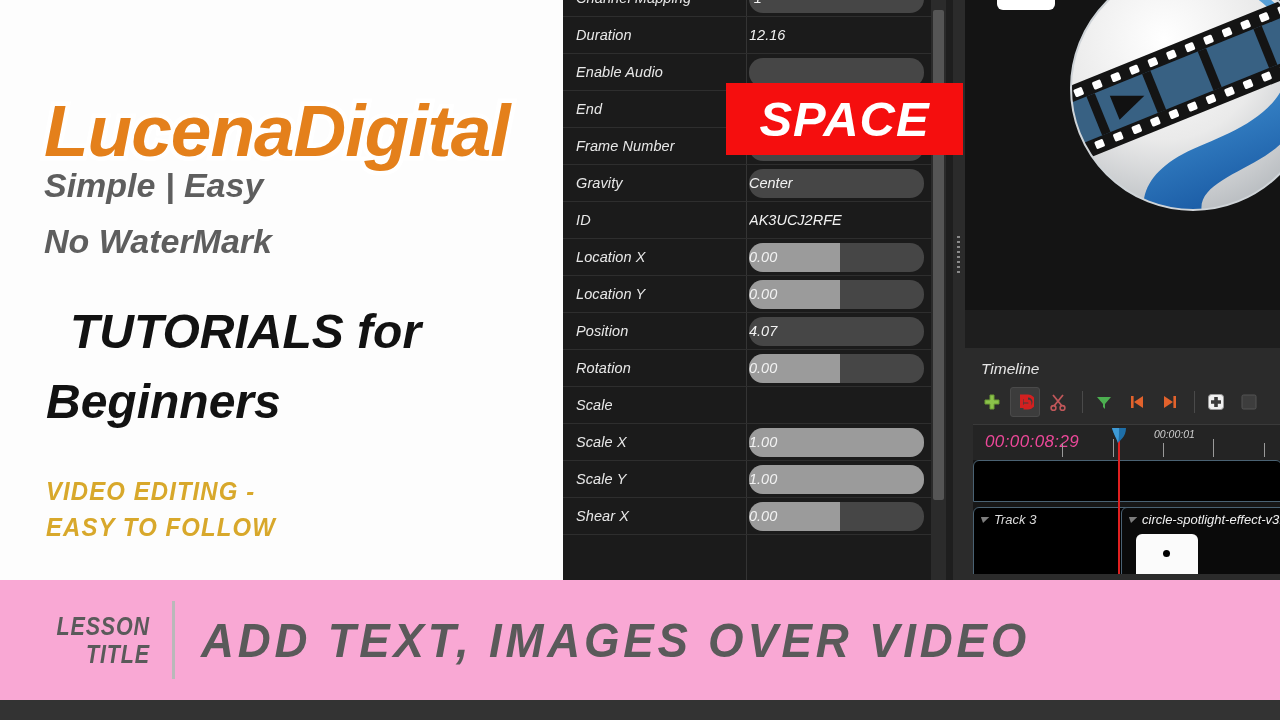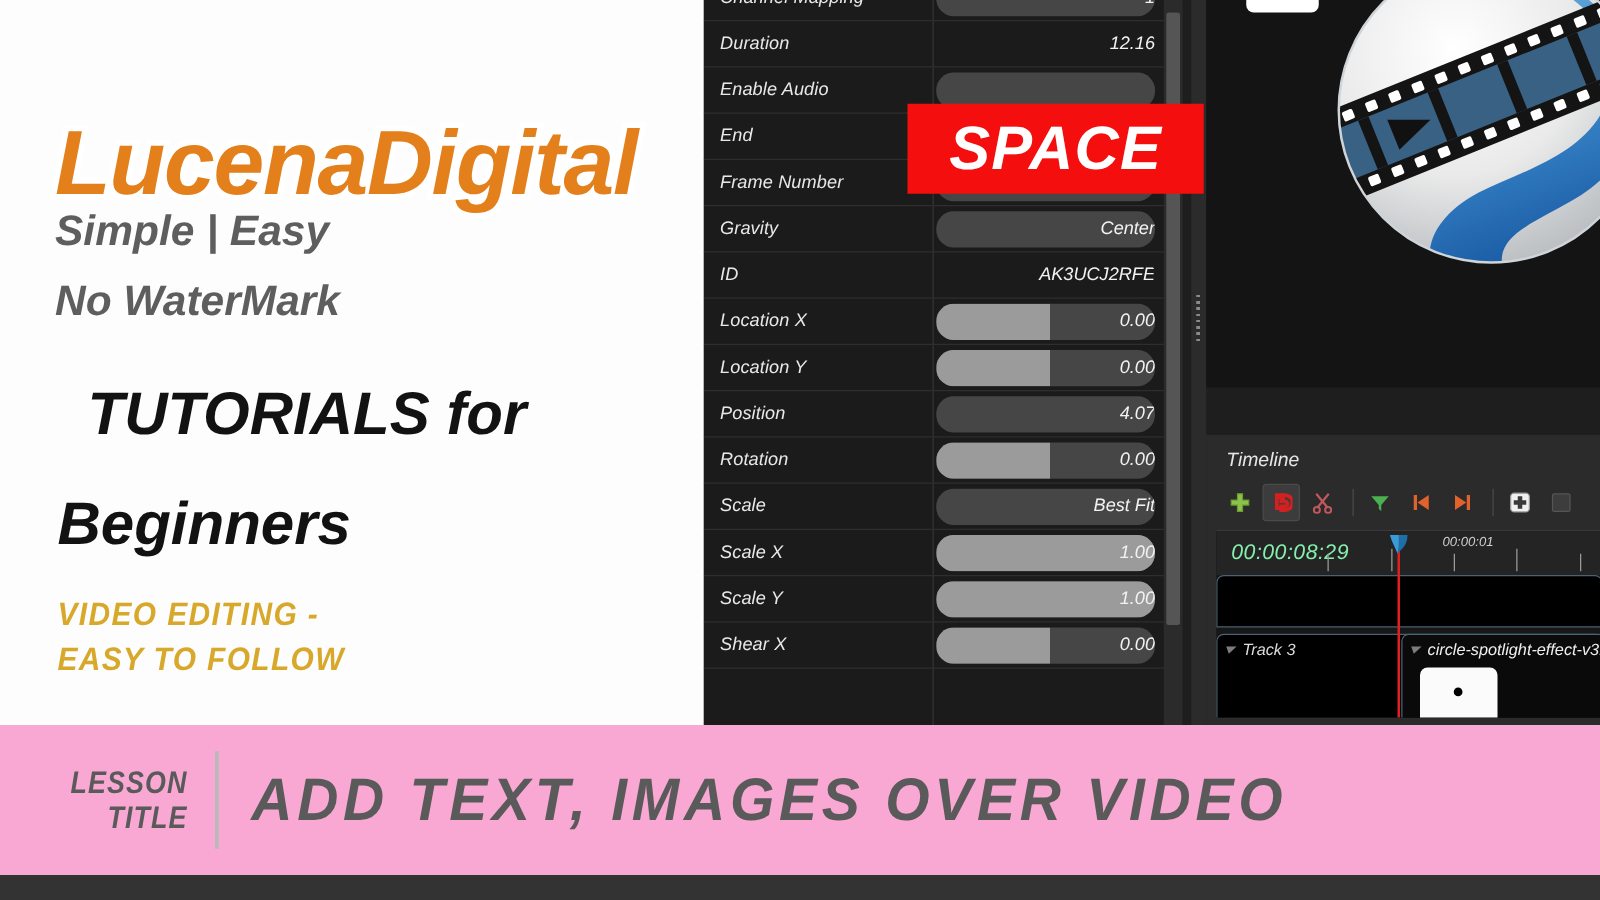--- a/index.html
+++ b/index.html
@@ -15,21 +15,21 @@
   
   .props { position:absolute; left:0; top:-20px; width:370px; height:600px;
            background:#1b1b1b; }
   .prow { position:relative; height:37px; display:flex; align-items:center;
           border-bottom:1px solid #2e2e2e; }
   .pname { width:183px; padding-left:13px; color:#e8e8e8; font-size:14.5px;
            letter-spacing:.1px; white-space:nowrap; overflow:hidden; }
   .pvalwrap { flex:1; padding-right:9px; padding-left:3px; }
   .pval { position:relative; height:29px; border-radius:14px; background:#464646;
           color:#f2f2f2; font-size:14.5px; display:flex; align-items:center;
-          justify-content:flex-end; overflow:hidden; }
+          justify-content:flex-start; overflow:hidden; }
   .pval.flat { background:transparent; }
   .pval .fill { position:absolute; left:0; top:0; bottom:0; background:#9b9b9b; }
   .pval span { position:relative; z-index:2; }
   .colsplit { position:absolute; left:183px; top:0; bottom:0; width:1px;
               background:#343434; }
 
   
   .pscroll { position:absolute; left:368px; top:0; width:15px; height:580px; background:#2b2b2b; }
   .pscroll .thumb { position:absolute; left:2px; top:10px; width:11px; height:490px;
                     background:#555; border-radius:2px; }
@@ -60,21 +60,21 @@
   .tlbar { position:absolute; left:12px; top:38px; height:32px; display:flex; align-items:center; }
   .tbtn { width:30px; height:30px; display:flex; align-items:center; justify-content:center;
           margin-right:3px; border-radius:3px; }
   .tbtn.sel { background:#3c3c3c; border:1px solid #4a4a4a; }
   .tsep { width:1px; height:22px; background:#4a4a4a; margin:0 6px; }
 
   
   .tlbody { position:absolute; left:8px; top:76px; width:309px; height:150px;
             background:#171717; border-top:1px solid #3a3a3a; overflow:hidden; }
   .ruler { position:absolute; left:0; top:0; width:100%; height:35px; background:#242424; }
-  .timecode { position:absolute; left:12px; top:7px; color:#86efac; font-size:17px; letter-spacing:.4px; }
+  .timecode { position:absolute; left:12px; top:7px; color:#ec4899; font-size:17px; letter-spacing:.4px; }
   .rulerlabel { position:absolute; top:3px; color:#cfcfcf; font-size:10.5px; }
   .tick { position:absolute; width:1px; background:#9a9a9a; }
   .playhead-line { position:absolute; width:2px; background:#e02020; }
 
   .trackA { position:absolute; left:0; top:35px; width:100%; height:42px;
             background:#000; border:1px solid #4a6273; border-radius:6px 6px 0 0; }
   .trackB { position:absolute; left:0; top:82px; width:100%; height:70px;
             background:#000; border:1px solid #4a6273; border-radius:6px 6px 0 0; }
   .trkhdr { position:absolute; left:0; top:0; height:22px; display:flex; align-items:center;
             padding-left:6px; color:#dcdcdc; font-size:13px; }
@@ -92,21 +92,21 @@
   
   .brand { position:absolute; left:44px; top:74px; font-size:73px; font-weight:700;
            color:#e4801b; letter-spacing:-1px; white-space:nowrap; z-index:40;
            -webkit-text-stroke:9px #ffffff; paint-order:stroke fill;margin-top:15px; }
   .sub1 { position:absolute; left:44px; top:166px; font-size:34px; font-weight:700;
           color:#5e5e5e; white-space:nowrap; }
   .sub2 { position:absolute; left:44px; top:222px; font-size:34px; font-weight:700;
           color:#5e5e5e; white-space:nowrap; }
   .h1a { position:absolute; left:46px; top:304px; font-size:48px; font-weight:700;
          color:#121212; white-space:nowrap;margin-left:24px; }
-  .h1b { position:absolute; left:46px; top:392px; font-size:48px; font-weight:700;
+  .h1b { position:absolute; left:46px; top:374px; font-size:48px; font-weight:700;
          color:#121212; white-space:nowrap; }
   .amber1 { position:absolute; left:46px; top:476px; font-size:26px; font-weight:700;
             color:#d8a82b; letter-spacing:1.2px; white-space:nowrap;
             font-family:"Liberation Sans Narrow","Liberation Sans",sans-serif;
             transform:scaleX(.92); transform-origin:left center; }
   .amber2 { position:absolute; left:46px; top:512px; font-size:26px; font-weight:700;
             color:#d8a82b; letter-spacing:1.2px; white-space:nowrap;
             font-family:"Liberation Sans Narrow","Liberation Sans",sans-serif;
             transform:scaleX(.92); transform-origin:left center; }
 
@@ -227,25 +227,20 @@
           <div class="pname">Rotation</div>
           <div class="pvalwrap">
             <div class="pval">
               <div class="fill" style="width: 52%;"></div>
               <span>0.00</span>
             </div>
           </div>
         </div>
         <div class="prow">
           <div class="pname">Scale</div>
-          <div class="pvalwrap">
-            <div class="pval">
-              <span>Best Fit</span>
-            </div>
-          </div>
         </div>
         <div class="prow">
           <div class="pname">Scale X</div>
           <div class="pvalwrap">
             <div class="pval">
               <div class="fill" style="width: 100%;"></div>
               <span>1.00</span>
             </div>
           </div>
         </div>

